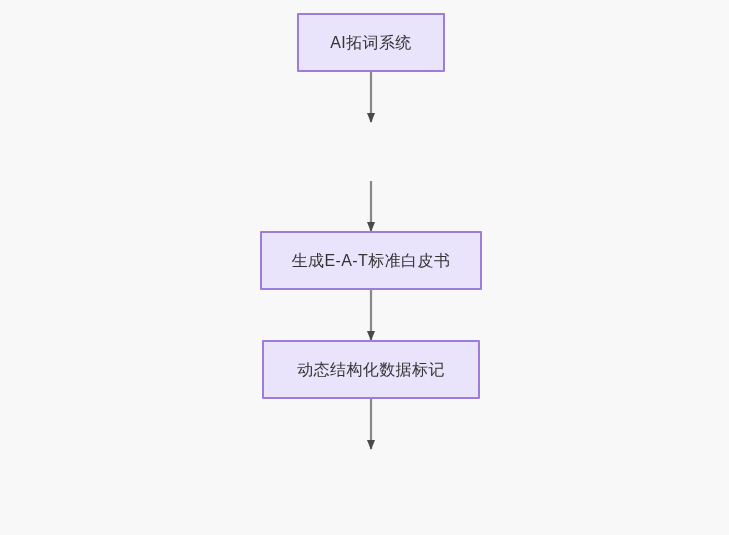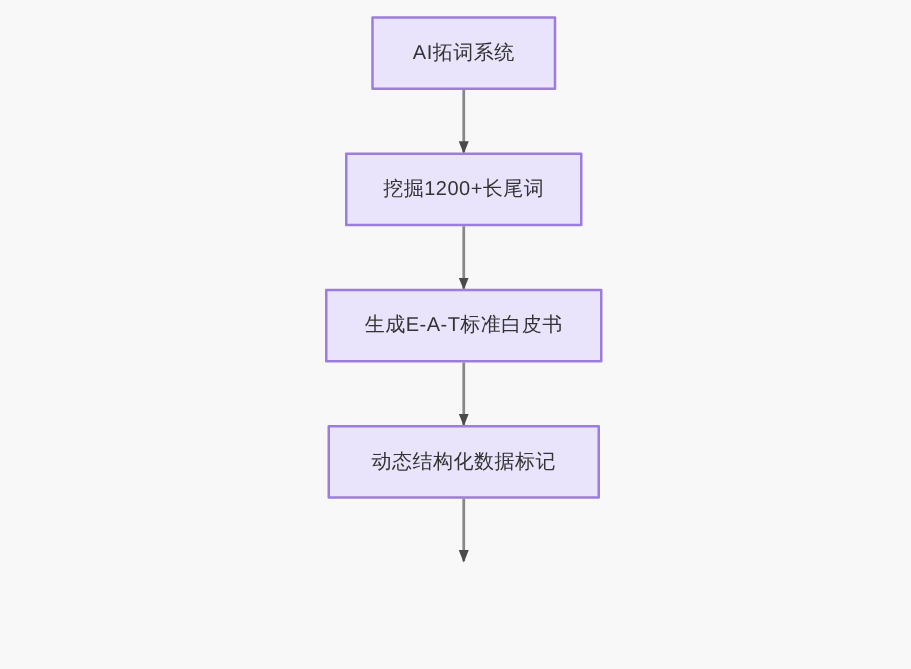--- a/index.html
+++ b/index.html
@@ -70,23 +70,20 @@
       <line x1="371" y1="181" x2="371" y2="231" stroke="#888888" stroke-width="2.2" marker-end="url(#arrowhead)"></line>
       <line x1="371" y1="290" x2="371" y2="340" stroke="#888888" stroke-width="2.2" marker-end="url(#arrowhead)"></line>
       <line x1="371" y1="399" x2="371" y2="449" stroke="#888888" stroke-width="2.2" marker-end="url(#arrowhead)"></line>
     </g>
   </svg>
 
   <div class="flow-node" style="left:297px; top:13px; width:148px;">
     <span class="flow-node-label">AI拓词系统</span>
   </div>
 
-  <div class="flow-node" style="left:276px; top:122px; width:190px;">
-    <span class="flow-node-label">挖掘1200+长尾词</span>
-  </div>
 
   <div class="flow-node" style="left:260px; top:231px; width:222px;">
     <span class="flow-node-label">生成E-A-T标准白皮书</span>
   </div>
 
   <div class="flow-node" style="left:262px; top:340px; width:218px;">
     <span class="flow-node-label">动态结构化数据标记</span>
   </div>
 
 

